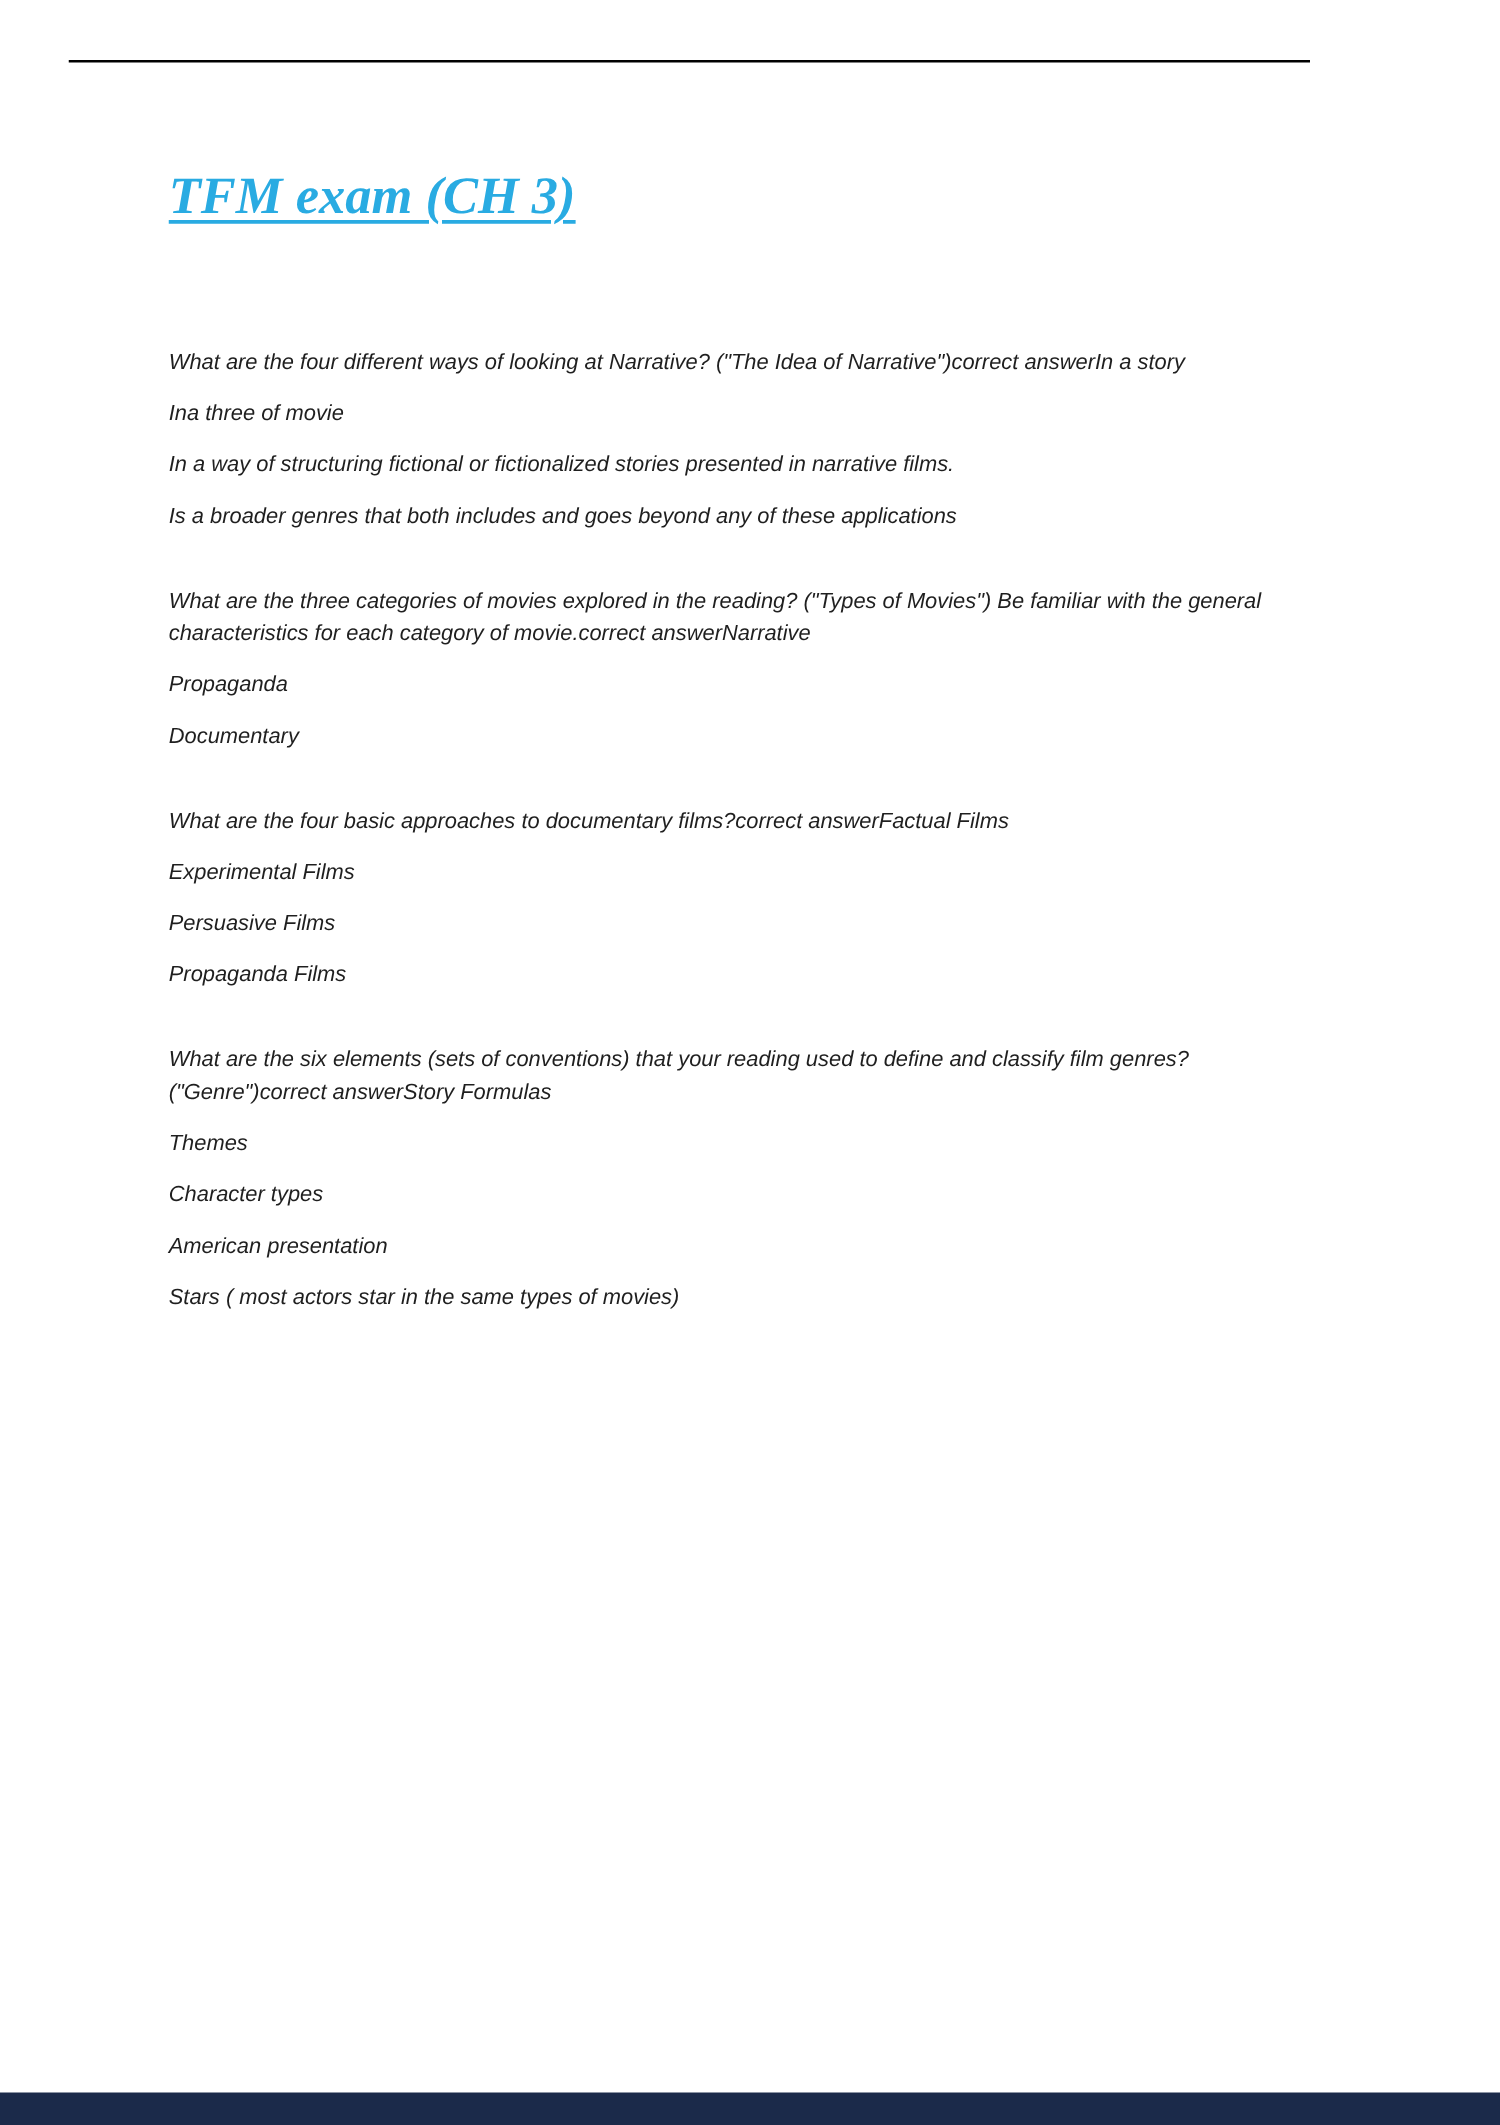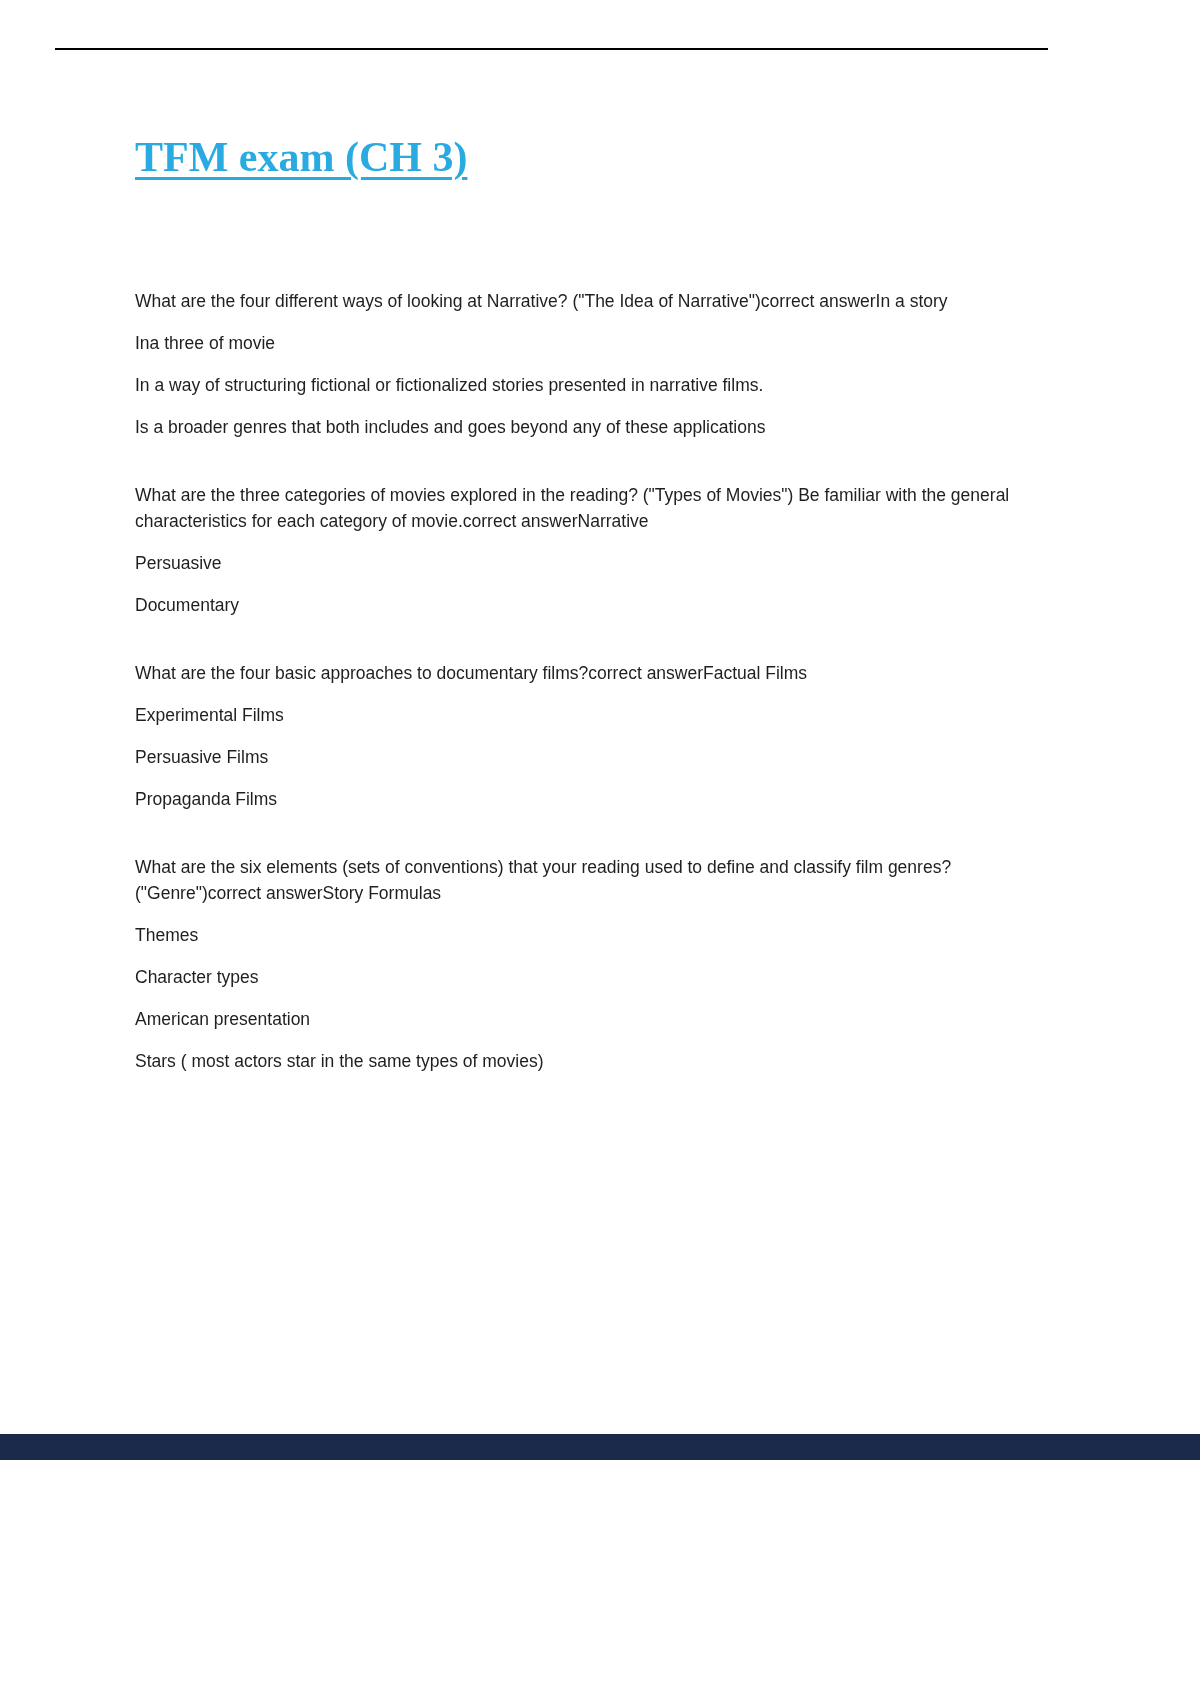--- a/index.html
+++ b/index.html
@@ -3,24 +3,25 @@
 <meta charset="utf-8">
 <style>
   html, body {
     margin: 0;
     padding: 0;
     background: #ffffff;
   }
   .page {
     position: relative;
     width: 1200px;
-    height: 1460px;
+    height: 1700px;
     background: #ffffff;
     overflow: hidden;
     font-family: "Liberation Sans", sans-serif;
+    font-style: italic;
   }
   .top-rule {
     position: absolute;
     top: 48px;
     left: 55px;
     width: 993px;
     border-top: 2px solid #000000;
   }
   .title-wrap {
     position: absolute;
@@ -45,21 +46,21 @@
     left: 135px;
     width: 932px;
     color: #1f1f1f;
     font-size: 17.5px;
     line-height: 26px;
   }
   .qa-block {
     margin: 0 0 42px 0;
   }
   .content p {
-    margin: 16px 0 15px 0;
+    margin: 4px 0 15px 0;
   }
   .footer-bar {
     position: absolute;
     left: 0;
     bottom: 0;
     width: 100%;
     height: 26px;
     background: #1b2a4a;
   }
 </style>
@@ -78,21 +79,21 @@
 
     <section class="qa-block">
       <p>What are the four different ways of looking at Narrative? ("The Idea of Narrative")correct answerIn a story</p>
       <p>Ina three of movie</p>
       <p>In a way of structuring fictional or fictionalized stories presented in narrative films.</p>
       <p>Is a broader genres that both includes and goes beyond any of these applications</p>
     </section>
 
     <section class="qa-block">
       <p>What are the three categories of movies explored in the reading? ("Types of Movies") Be familiar with the general characteristics for each category of movie.correct answerNarrative</p>
-      <p>Persuasive</p>
+      <p>Propaganda</p>
       <p>Documentary</p>
     </section>
 
     <section class="qa-block">
       <p>What are the four basic approaches to documentary films?correct answerFactual Films</p>
       <p>Experimental Films</p>
       <p>Persuasive Films</p>
       <p>Propaganda Films</p>
     </section>
 

